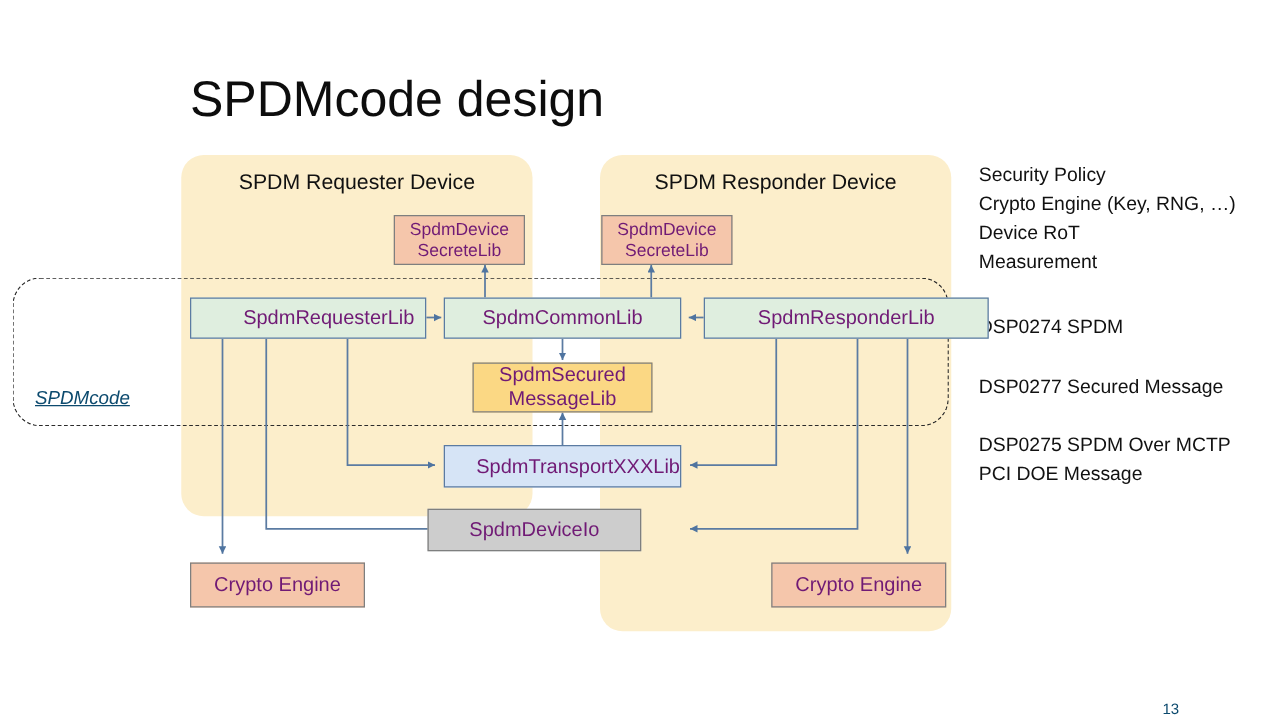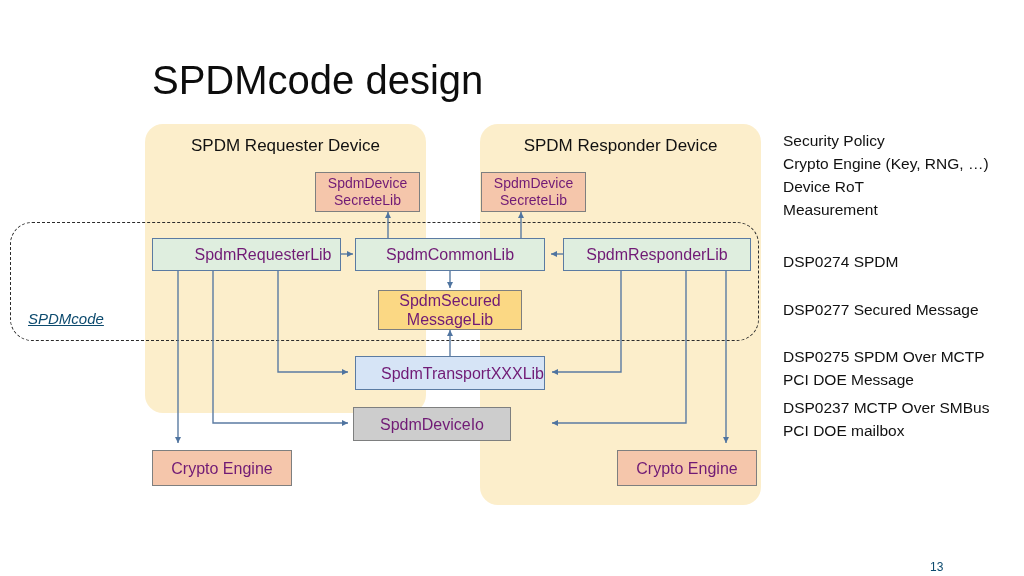--- a/index.html
+++ b/index.html
@@ -174,34 +174,34 @@
   </div>
 
   <div class="node green" style="left:152px;top:238px;width:189px;height:33px;padding-left:33px;">
     <span>SpdmRequesterLib</span>
   </div>
 
   <div class="node green" style="left:355px;top:238px;width:190px;height:33px;">
     <span>SpdmCommonLib</span>
   </div>
 
-  <div class="node green" style="left:563px;top:238px;width:188px;height:33px;">
+  <div class="node green" style="left:563px;top:238px;width:228px;height:33px;">
     <span>SpdmResponderLib</span>
   </div>
 
   <div class="node yellow" style="left:378px;top:290px;width:144px;height:40px;flex-direction:column;">
     <span style="white-space:pre-line;">SpdmSecured
 MessageLib</span>
   </div>
 
   <div class="node blue" style="left:355px;top:356px;width:190px;height:34px;justify-content:flex-end;">
     <span>SpdmTransportXXXLib</span>
   </div>
 
-  <div class="node gray" style="left:353px;top:407px;width:158px;height:34px;">
+  <div class="node gray" style="left:342px;top:407px;width:171px;height:34px;">
     <span>SpdmDeviceIo</span>
   </div>
 
   <div class="node salmon" style="left:152px;top:450px;width:140px;height:36px;">
     <span>Crypto Engine</span>
   </div>
 
   <div class="node salmon" style="left:617px;top:450px;width:140px;height:36px;">
     <span>Crypto Engine</span>
   </div>
@@ -211,18 +211,16 @@
 Device RoT
 Measurement</div>
 
   <div class="note" style="left:783px;top:250px;">DSP0274 SPDM</div>
 
   <div class="note" style="left:783px;top:298px;">DSP0277 Secured Message</div>
 
   <div class="note" style="left:783px;top:345px;">DSP0275 SPDM Over MCTP
 PCI DOE Message</div>
 
-  <div class="note" style="left:783px;top:396px;">DSP0237 MCTP Over SMBus
-PCI DOE mailbox</div>
 
   <div class="pagenum">13</div>
 
 </div>
 
 </body></html>

